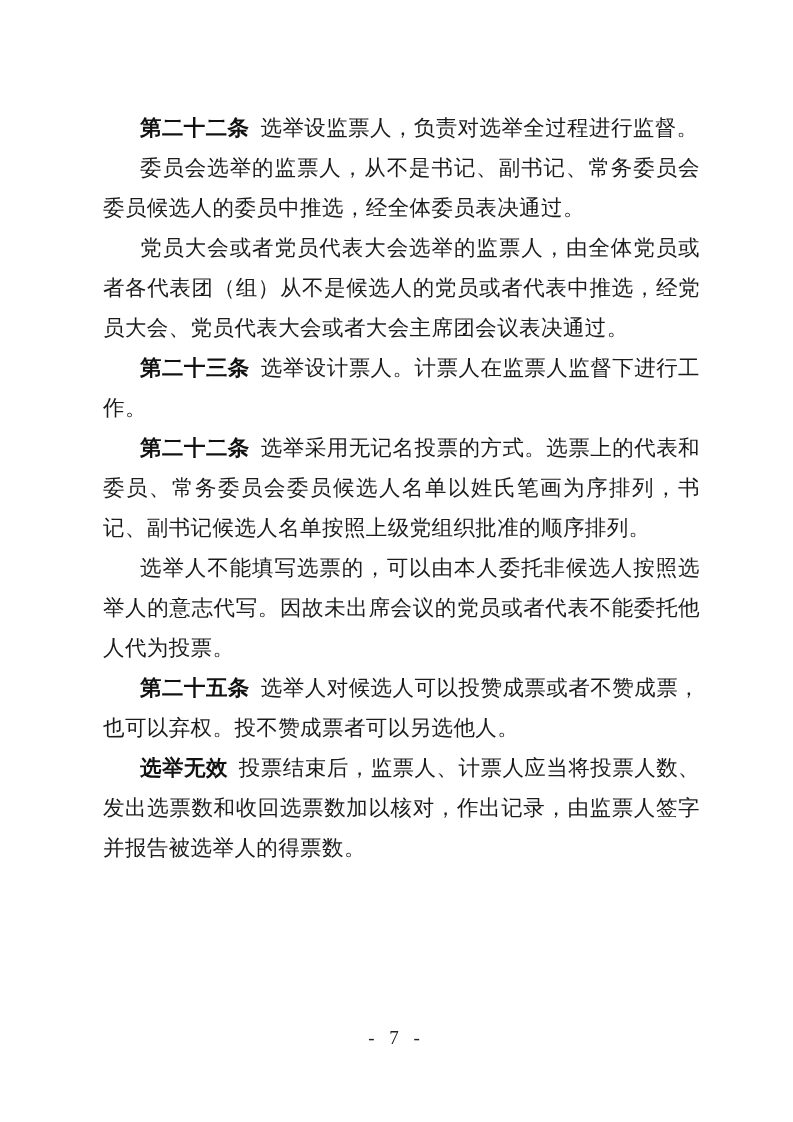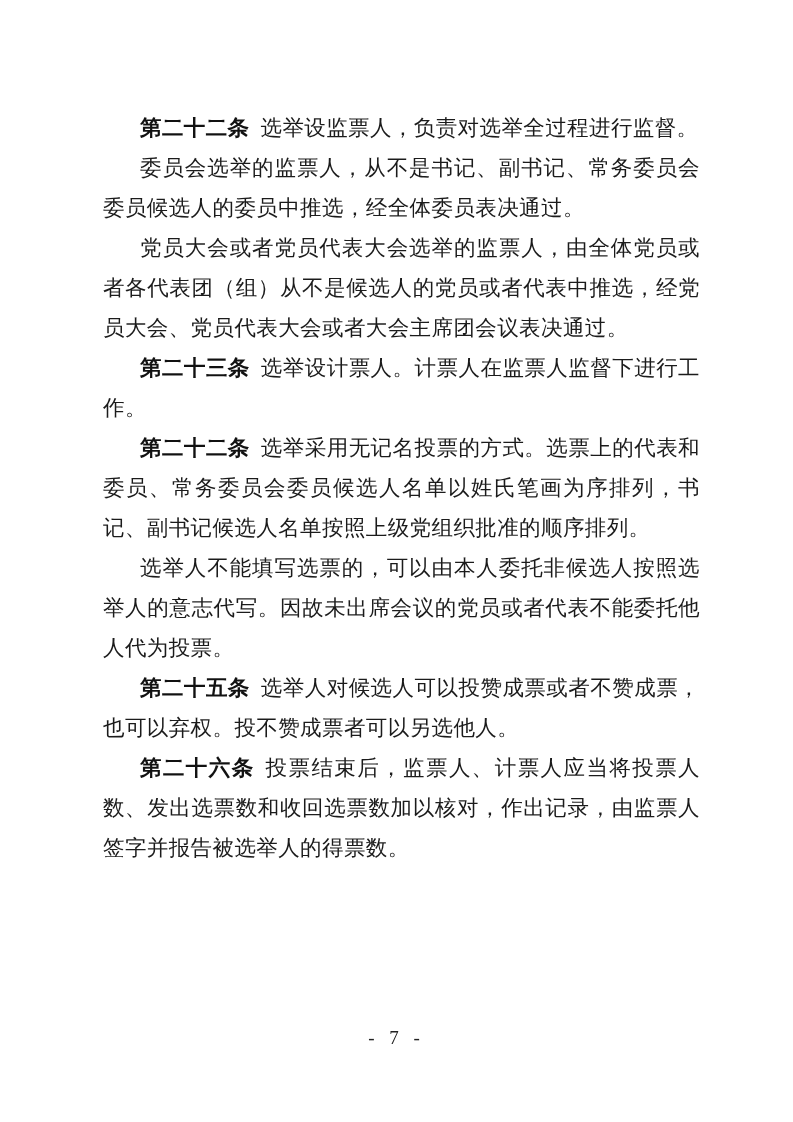--- a/index.html
+++ b/index.html
@@ -66,20 +66,20 @@
     <p class="para"><span>党员大会或者党员代表大会选举的监票人，由全体党员或者各代表团（组）从不是候选人的党员或者代表中推选，经党员大会、党员代表大会或者大会主席团会议表决通过。</span></p>
 
     <p class="para"><b class="article-no">第二十三条</b><span>选举设计票人。计票人在监票人监督下进行工作。</span></p>
 
     <p class="para"><b class="article-no">第二十二条</b><span>选举采用无记名投票的方式。选票上的代表和委员、常务委员会委员候选人名单以姓氏笔画为序排列，书记、副书记候选人名单按照上级党组织批准的顺序排列。</span></p>
 
     <p class="para"><span>选举人不能填写选票的，可以由本人委托非候选人按照选举人的意志代写。因故未出席会议的党员或者代表不能委托他人代为投票。</span></p>
 
     <p class="para"><b class="article-no">第二十五条</b><span>选举人对候选人可以投赞成票或者不赞成票，也可以弃权。投不赞成票者可以另选他人。</span></p>
 
-    <p class="para"><b class="article-no">第二十六条</b><span>投票结束后，监票人、计票人应当将投票人数、发出选票数和收回选票数加以核对，作出记录，由监票人签字并报告被选举人的得票数。</span></p>
+    <p class="para"><b class="article-no">选举无效</b><span>投票结束后，监票人、计票人应当将投票人数、发出选票数和收回选票数加以核对，作出记录，由监票人签字并报告被选举人的得票数。</span></p>
 
 
 
   </div>
 
   <div class="footer">- 7 -</div>
 </div>
 
 </body></html>

